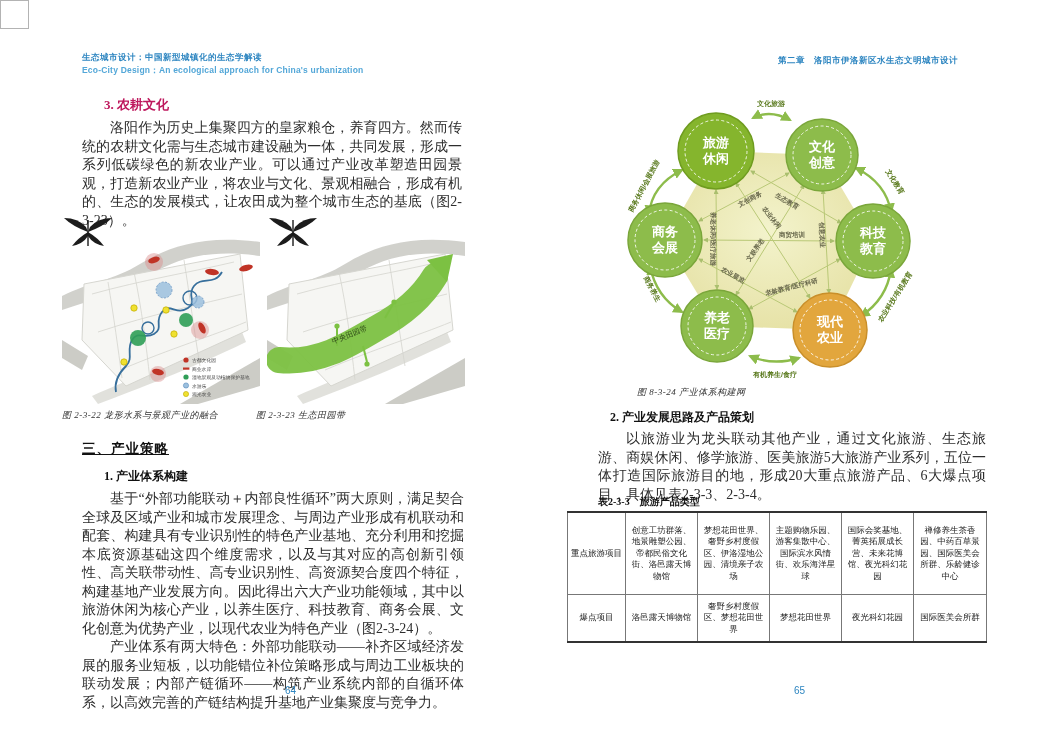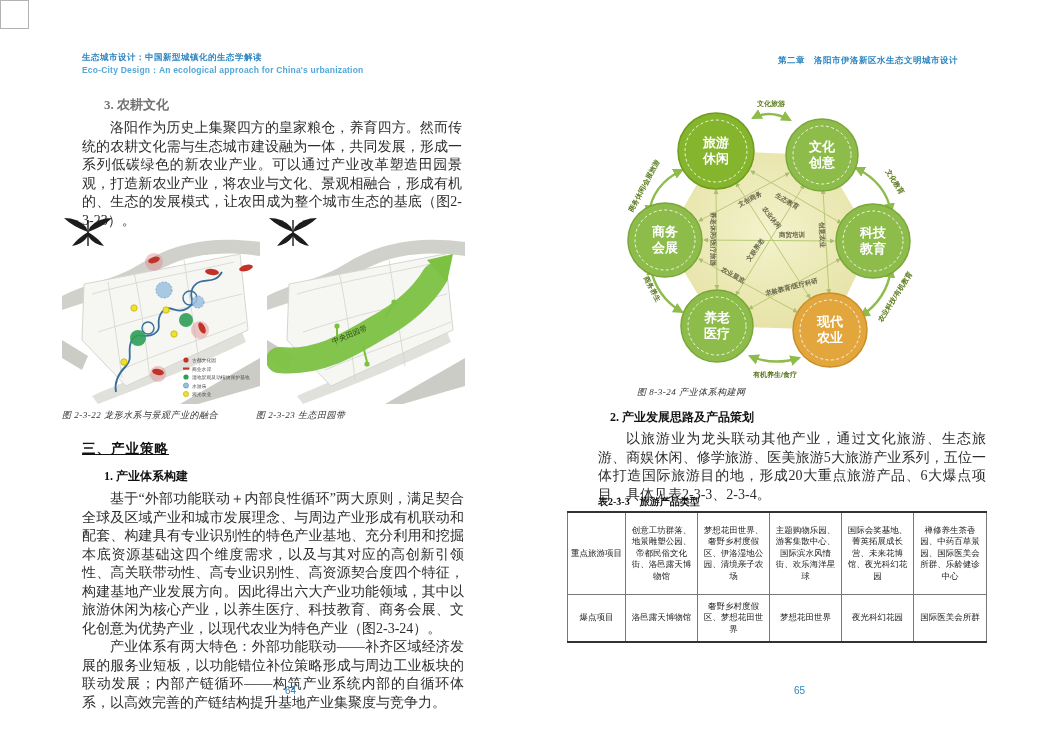--- a/index.html
+++ b/index.html
@@ -6,21 +6,21 @@
   #spread{position:relative;width:1038px;height:750px;background:#ffffff;overflow:hidden;
           font-family:"Liberation Serif",serif;color:#2b2b2b;}
   .abs{position:absolute;}
   
   .corner-square{left:0;top:0;width:27px;height:27px;background:#fff;border:1px solid #b3b3b3;}
   
   .hdr-cn{font-family:"Liberation Sans",sans-serif;font-weight:bold;font-size:8.5px;color:#2e86c1;letter-spacing:.5px;}
   .hdr-en{font-family:"Liberation Sans",sans-serif;font-weight:bold;font-size:8.5px;color:#53a7d8;letter-spacing:.2px;}
   .hdr-right{font-family:"Liberation Sans",sans-serif;font-weight:bold;font-size:8.5px;color:#2e86c1;text-align:right;letter-spacing:.5px;}
   
-  .h-num{font-size:13px;font-weight:bold;color:#737373;}
+  .h-num{font-size:13px;font-weight:bold;color:#be185d;}
   .h-big{font-size:13.5px;font-weight:bold;color:#111;letter-spacing:1px;}
   .h-sub{font-size:12px;font-weight:bold;color:#111;}
   
   .para{font-size:14px;line-height:18.5px;text-align:justify;color:#2d2d2d;}
   .para p{margin:0;text-indent:2em;}
   
   .figcap{font-size:9px;font-style:italic;color:#333;letter-spacing:.5px;}
   .pagenum{font-family:"Liberation Sans",sans-serif;font-size:10px;color:#2e86c1;text-align:right;width:60px;}
   
   .tbl-title{font-size:10px;font-weight:bold;text-align:left;color:#111;}

